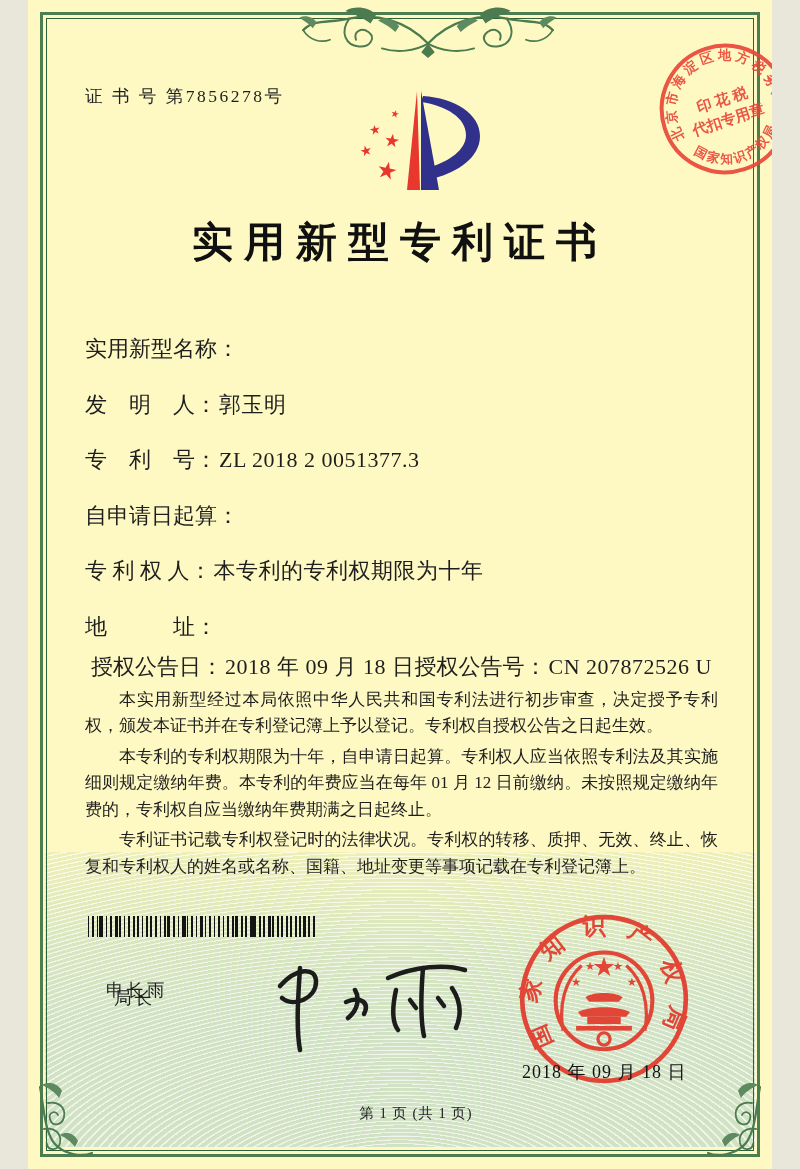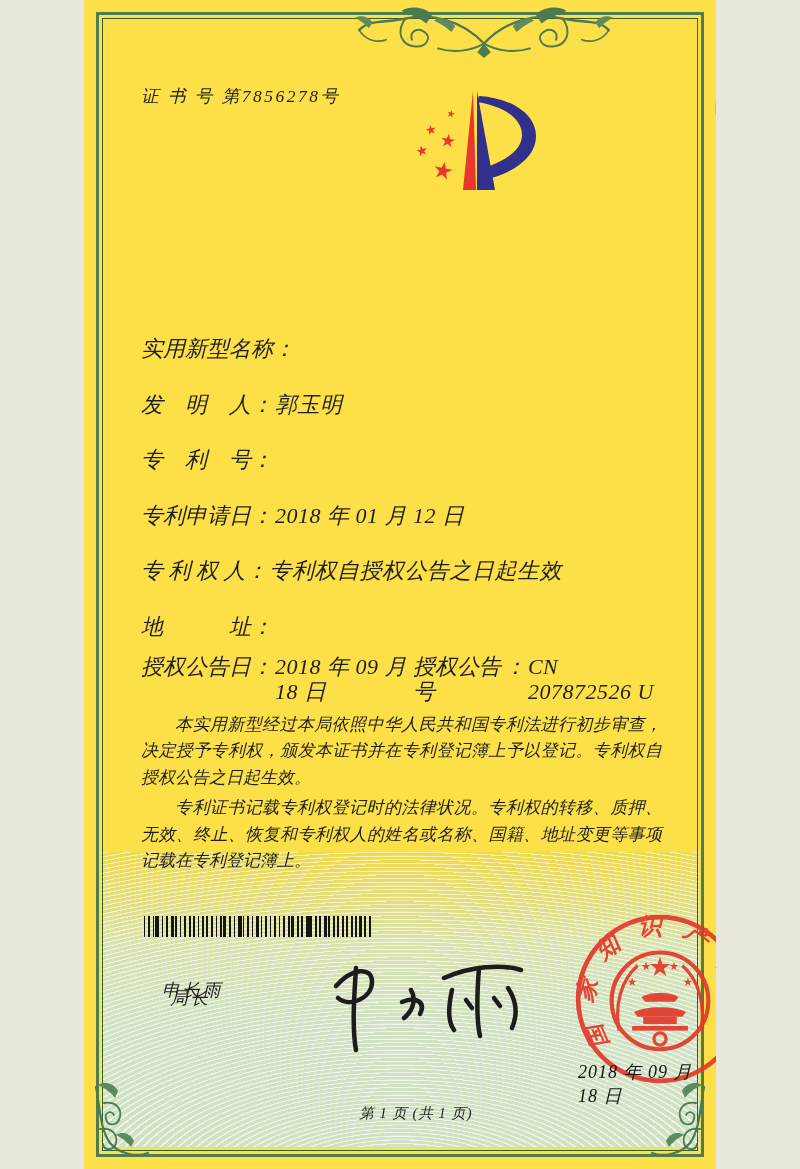--- a/index.html
+++ b/index.html
@@ -1,19 +1,19 @@
 <!DOCTYPE html>
 <html><head>
 <meta charset="utf-8">
 <style>
   html,body{margin:0;padding:0;background:#e9e6da;}
   .page{
-    position:relative;width:632px;height:1169px;margin:0 auto;overflow:hidden;
-    background:#fde047;
-    font-family:"Liberation Serif","DejaVu Serif",serif;color:#1e1e1e;font-style:italic;
+    position:relative;width:744px;height:1169px;margin:0 auto;overflow:hidden;
+    background:#fef9c3;
+    font-family:"Liberation Serif","DejaVu Serif",serif;color:#1e1e1e;
   }
   
   .waves{
     position:absolute;left:17px;right:17px;top:852px;bottom:22px;
     background:
       repeating-radial-gradient(900px 420px at 50% 118%,
         rgba(255,255,255,.55) 0 1.5px,
         rgba(140,180,120,.14) 3px 8px),
       linear-gradient(180deg, rgba(223,236,205,0) 0, rgba(223,236,205,.85) 95px, #dcead0 170px);
   }
@@ -24,21 +24,21 @@
   .corner-orn.left{left:6px;}
   .corner-orn.right{right:6px;transform:scaleX(-1);}
   .cert-no{position:absolute;left:57px;top:84px;font-size:17.5px;letter-spacing:2.5px;}
   .logo{position:absolute;left:315px;top:84px;}
   .tax-stamp{position:absolute;left:628px;top:40px;transform:rotate(-18deg);opacity:.92;}
   .title{position:absolute;left:0;right:0;top:215px;text-align:center;
     font-size:41px;font-weight:700;letter-spacing:11px;color:#101010;}
   .content{position:absolute;left:57px;right:54px;top:336px;}
   .frow{display:flex;font-size:22px;line-height:25px;margin-bottom:30.5px;}
   .frow.address{margin-bottom:15px;}
-  .frow.last{margin-bottom:8px;justify-content:flex-start;}
+  .frow.last{margin-bottom:8px;justify-content:center;}
   .fgroup{display:flex;}
   .flabel{flex:0 0 104px;text-align:justify;text-align-last:justify;white-space:pre;}
   .fcolon{flex:0 0 auto;}
   .fvalue{margin-left:2px;letter-spacing:.5px;}
   .frow.address .fvalue{flex:1;line-height:26px;}
   .paras{font-size:17px;line-height:26.5px;text-align:justify;margin-top:6px;}
   .paras p{margin:0 0 4px;text-indent:2em;}
   .barcode{position:absolute;left:60px;top:916px;width:229px;height:21px;
     background-image:
       repeating-linear-gradient(90deg,#141414 0 1.5px,transparent 1.5px 4px,#141414 4px 6.5px,transparent 6.5px 9px),
@@ -123,49 +123,50 @@
     <text font-size="11.5" font-weight="600" fill="#e9483a" letter-spacing="3.2">
       <textPath href="#taxTop" startOffset="50%" text-anchor="middle">北京市海淀区地方税务局</textPath>
     </text>
     <text font-size="11" font-weight="600" fill="#e9483a" letter-spacing="1.5">
       <textPath href="#taxBot" startOffset="50%" text-anchor="middle">国家知识产权局</textPath>
     </text>
     <text x="60" y="56" text-anchor="middle" font-size="13" font-weight="700" fill="#e9483a">印 花 税</text>
     <text x="60" y="74" text-anchor="middle" font-size="13" font-weight="700" fill="#e9483a">代扣专用章</text>
   </svg>
 
+  <div class="title">实用新型专利证书</div>
 
   <div class="content">
 
     <div class="frow">
       <span class="flabel">实用新型名称</span>
         <span class="fcolon">：</span>
     </div>
 
     <div class="frow">
       <span class="flabel">发　明　人</span>
         <span class="fcolon">：</span>
         <span class="fvalue">郭玉明</span>
     </div>
 
     <div class="frow">
       <span class="flabel">专　利　号</span>
         <span class="fcolon">：</span>
-    </div>
-
-    <div class="frow">
-      <span class="flabel">专利申请日</span>
-        <span class="fcolon">：</span>
-        <span class="fvalue">2018 年 01 月 12 日</span>
+        <span class="fvalue">ZL 2018 2 0051377.3</span>
+    </div>
+
+    <div class="frow">
+      <span class="flabel">自申请日起算</span>
+        <span class="fcolon">：</span>
     </div>
 
     <div class="frow">
       <span class="flabel">专 利 权 人</span>
         <span class="fcolon">：</span>
-        <span class="fvalue">专利权自授权公告之日起生效</span>
+        <span class="fvalue">本专利的专利权期限为十年</span>
     </div>
 
     <div class="frow address">
       <span class="flabel">地　　　址</span>
         <span class="fcolon">：</span>
     </div>
 
     <div class="frow last">
       <span class="fgroup">
         <span class="flabel">授权公告日</span>
@@ -174,20 +175,21 @@
       </span>
       <span class="fgroup">
         <span>授权公告号</span>
           <span>：</span>
           <span class="fvalue">CN 207872526 U</span>
       </span>
     </div>
 
     <div class="paras">
       <p>本实用新型经过本局依照中华人民共和国专利法进行初步审查，决定授予专利权，颁发本证书并在专利登记簿上予以登记。专利权自授权公告之日起生效。</p>
+      <p>本专利的专利权期限为十年，自申请日起算。专利权人应当依照专利法及其实施细则规定缴纳年费。本专利的年费应当在每年 01 月 12 日前缴纳。未按照规定缴纳年费的，专利权自应当缴纳年费期满之日起终止。</p>
       <p>专利证书记载专利权登记时的法律状况。专利权的转移、质押、无效、终止、恢复和专利权人的姓名或名称、国籍、地址变更等事项记载在专利登记簿上。</p>
     </div>
   </div>
 
   <div class="barcode"></div>
 
   <div class="signer-title">局长</div>
   <div class="signer-name">申长雨</div>
 
   <svg class="sig" width="215" height="130" viewBox="0 0 215 130">

